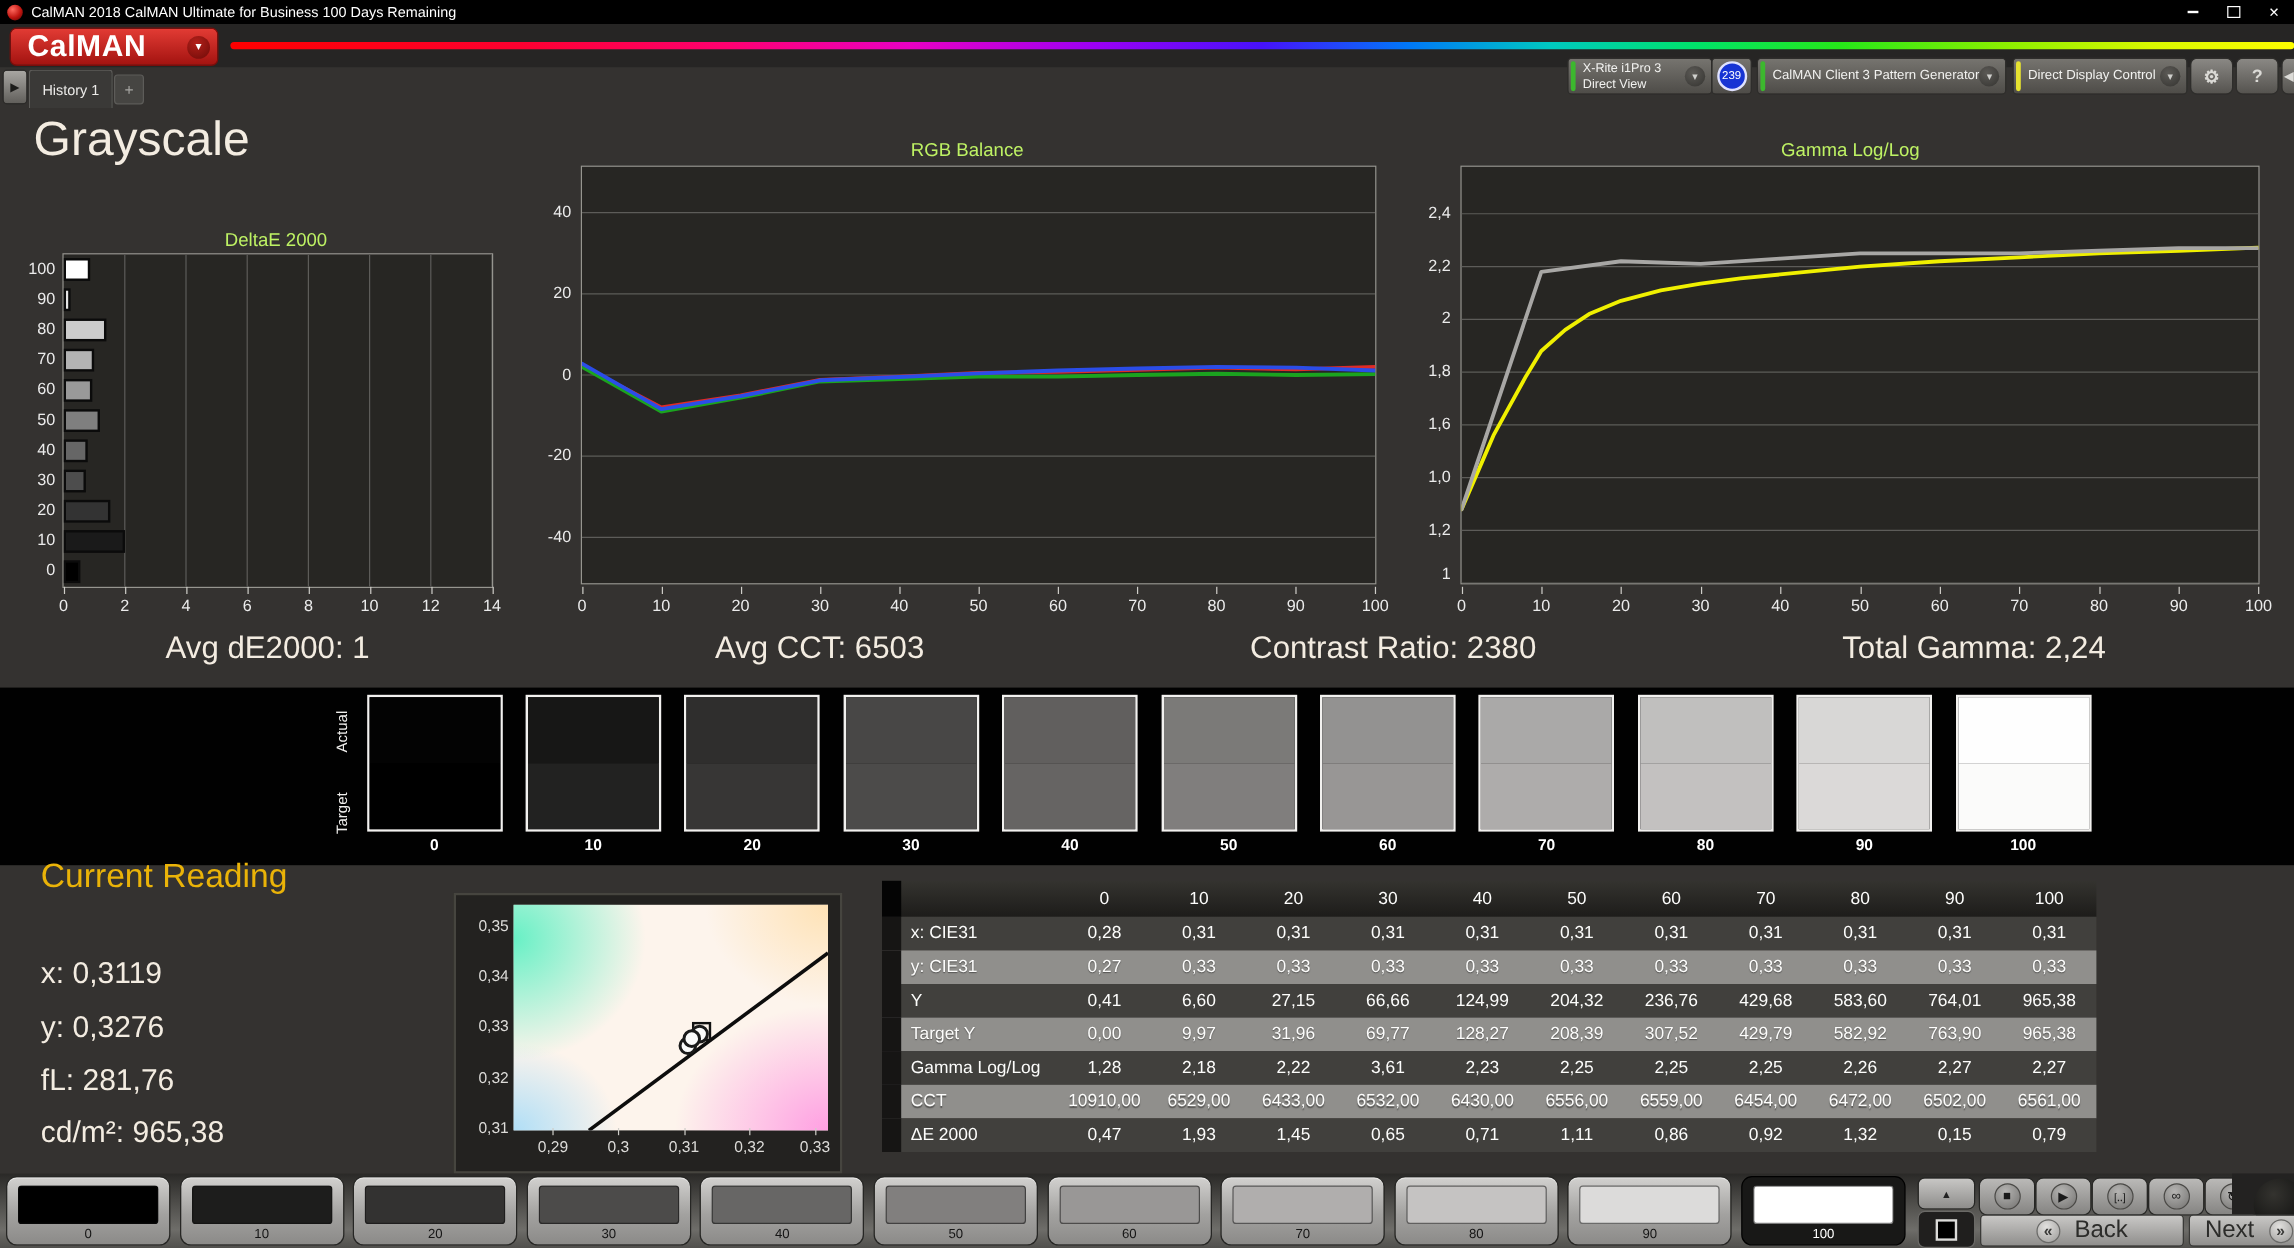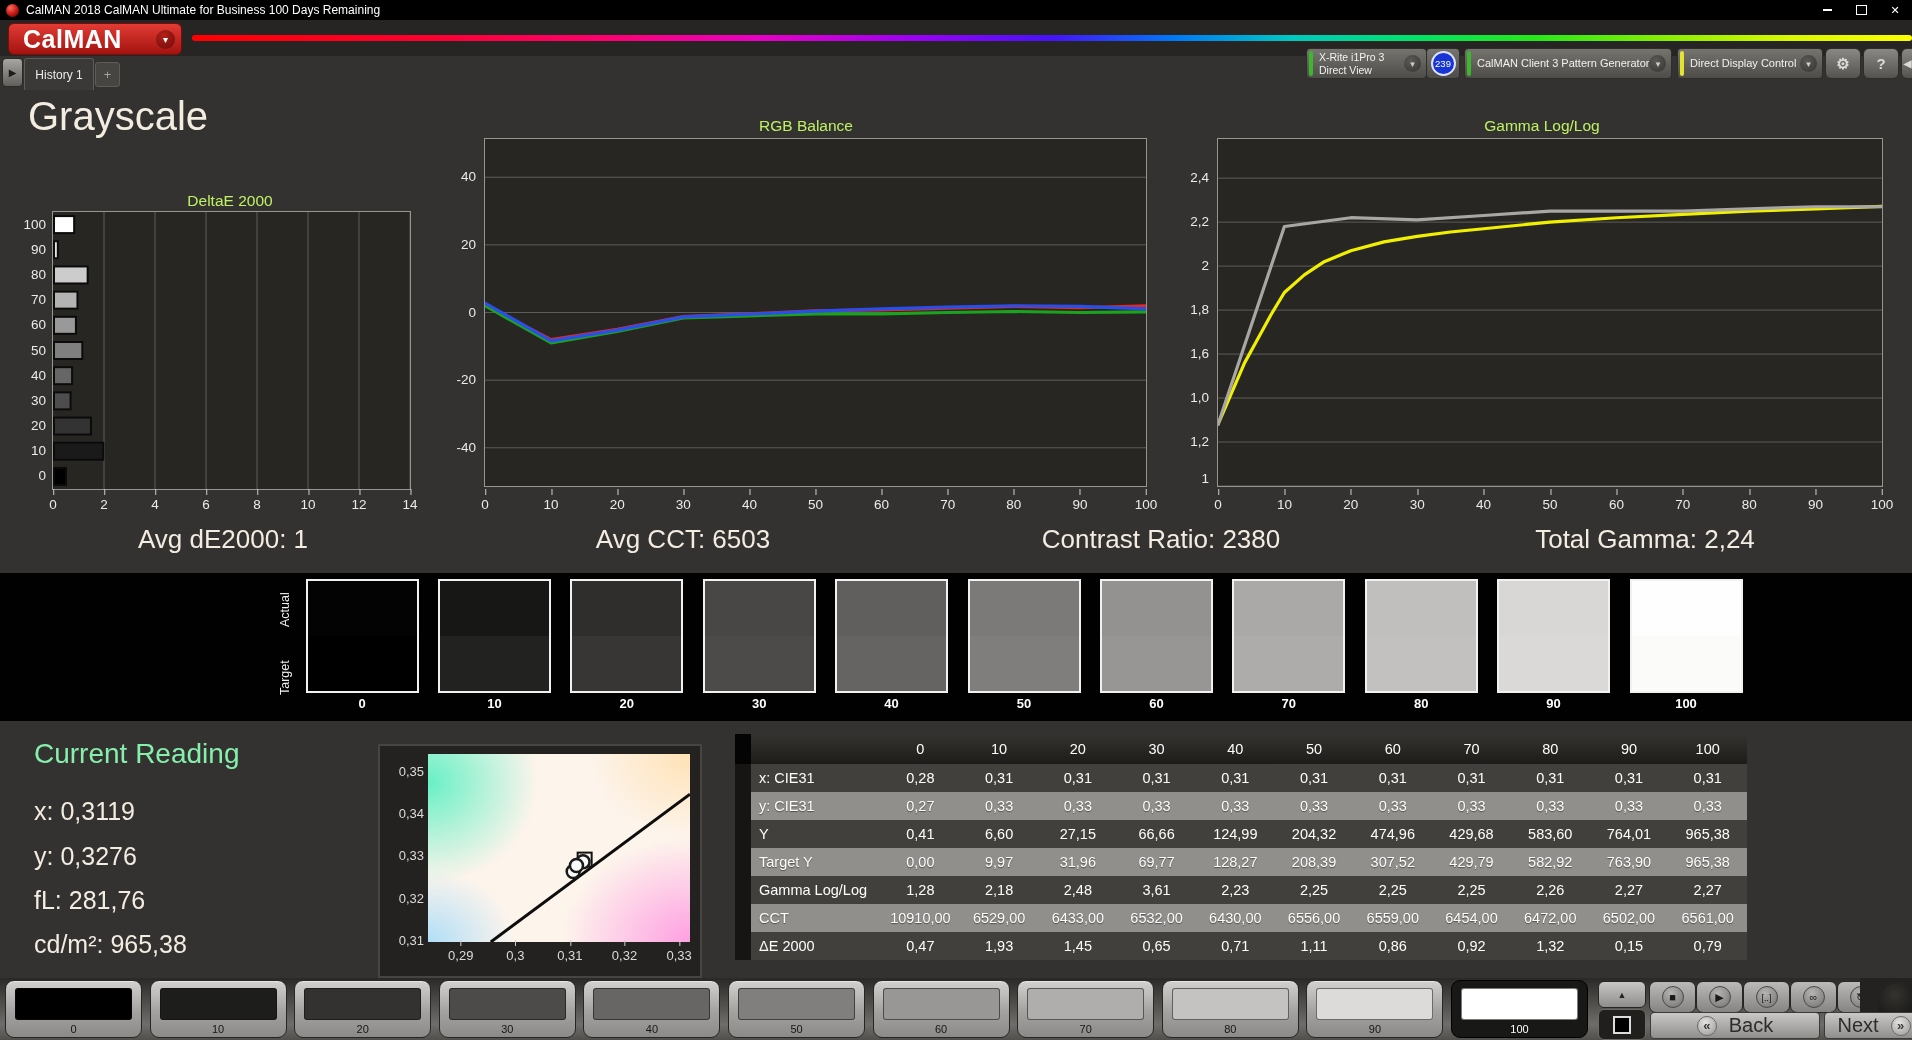--- a/index.html
+++ b/index.html
@@ -60,21 +60,21 @@
   .stat{position:absolute;top:524px;transform:translateX(-50%);font-size:26px;color:#f3ece1;white-space:nowrap;}
   
   .band{position:absolute;left:0;top:573px;width:1912px;height:148px;background:#010101;}
   .band-rot{position:absolute;left:278px;width:18px;writing-mode:vertical-rl;transform:rotate(180deg);
             color:#f0efed;font-size:12.5px;text-align:center;}
   .band-swatch{position:absolute;top:6px;width:113px;height:114px;border:2px solid #f2f1ef;box-sizing:border-box;
                display:flex;flex-direction:column;}
   .band-half{flex:1;}
   .band-label{position:absolute;top:123px;transform:translateX(-50%);color:#fff;font-size:13px;font-weight:bold;}
   
-  .cr-title{position:absolute;left:34px;top:738px;font-size:28px;color:#86efac;}
+  .cr-title{position:absolute;left:34px;top:714px;font-size:28px;color:#eab308;}
   .cr-val{position:absolute;left:34px;font-size:25px;color:#f3ece1;}
   
   .cie-panel{position:absolute;left:378px;top:744px;width:324px;height:234px;background:#232220;border:2px solid #46453f;box-sizing:border-box;}
   .cie-plot{position:absolute;left:48px;top:8px;width:262px;height:188px;background-color:#fdf4ec;
      background-image:
        radial-gradient(ellipse 70% 90% at 0% 15%,rgba(95,240,195,.95),rgba(95,240,195,0) 60%),
        radial-gradient(ellipse 60% 70% at 0% 100%,rgba(150,215,250,.75),rgba(150,215,250,0) 55%),
        radial-gradient(ellipse 65% 75% at 100% 0%,rgba(255,224,175,.9),rgba(255,224,175,0) 60%),
        radial-gradient(ellipse 75% 85% at 100% 100%,rgba(255,150,225,.9),rgba(255,150,225,0) 65%);}
   .cie-panel .ytick,.cie-panel .xtick{color:#dcdbd8;font-size:13px;}
@@ -442,21 +442,21 @@
       </div>
       <div class="t-row t-dark">
         <div class="t-spacer"></div>
         <div class="t-label">Y</div>
         <div class="t-cell">0,41</div>
         <div class="t-cell">6,60</div>
         <div class="t-cell">27,15</div>
         <div class="t-cell">66,66</div>
         <div class="t-cell">124,99</div>
         <div class="t-cell">204,32</div>
-        <div class="t-cell">474,96</div>
+        <div class="t-cell">236,76</div>
         <div class="t-cell">429,68</div>
         <div class="t-cell">583,60</div>
         <div class="t-cell">764,01</div>
         <div class="t-cell">965,38</div>
       </div>
       <div class="t-row t-light">
         <div class="t-spacer"></div>
         <div class="t-label">Target Y</div>
         <div class="t-cell">0,00</div>
         <div class="t-cell">9,97</div>
@@ -468,21 +468,21 @@
         <div class="t-cell">429,79</div>
         <div class="t-cell">582,92</div>
         <div class="t-cell">763,90</div>
         <div class="t-cell">965,38</div>
       </div>
       <div class="t-row t-dark">
         <div class="t-spacer"></div>
         <div class="t-label">Gamma Log/Log</div>
         <div class="t-cell">1,28</div>
         <div class="t-cell">2,18</div>
-        <div class="t-cell">2,48</div>
+        <div class="t-cell">2,22</div>
         <div class="t-cell">3,61</div>
         <div class="t-cell">2,23</div>
         <div class="t-cell">2,25</div>
         <div class="t-cell">2,25</div>
         <div class="t-cell">2,25</div>
         <div class="t-cell">2,26</div>
         <div class="t-cell">2,27</div>
         <div class="t-cell">2,27</div>
       </div>
       <div class="t-row t-light">

